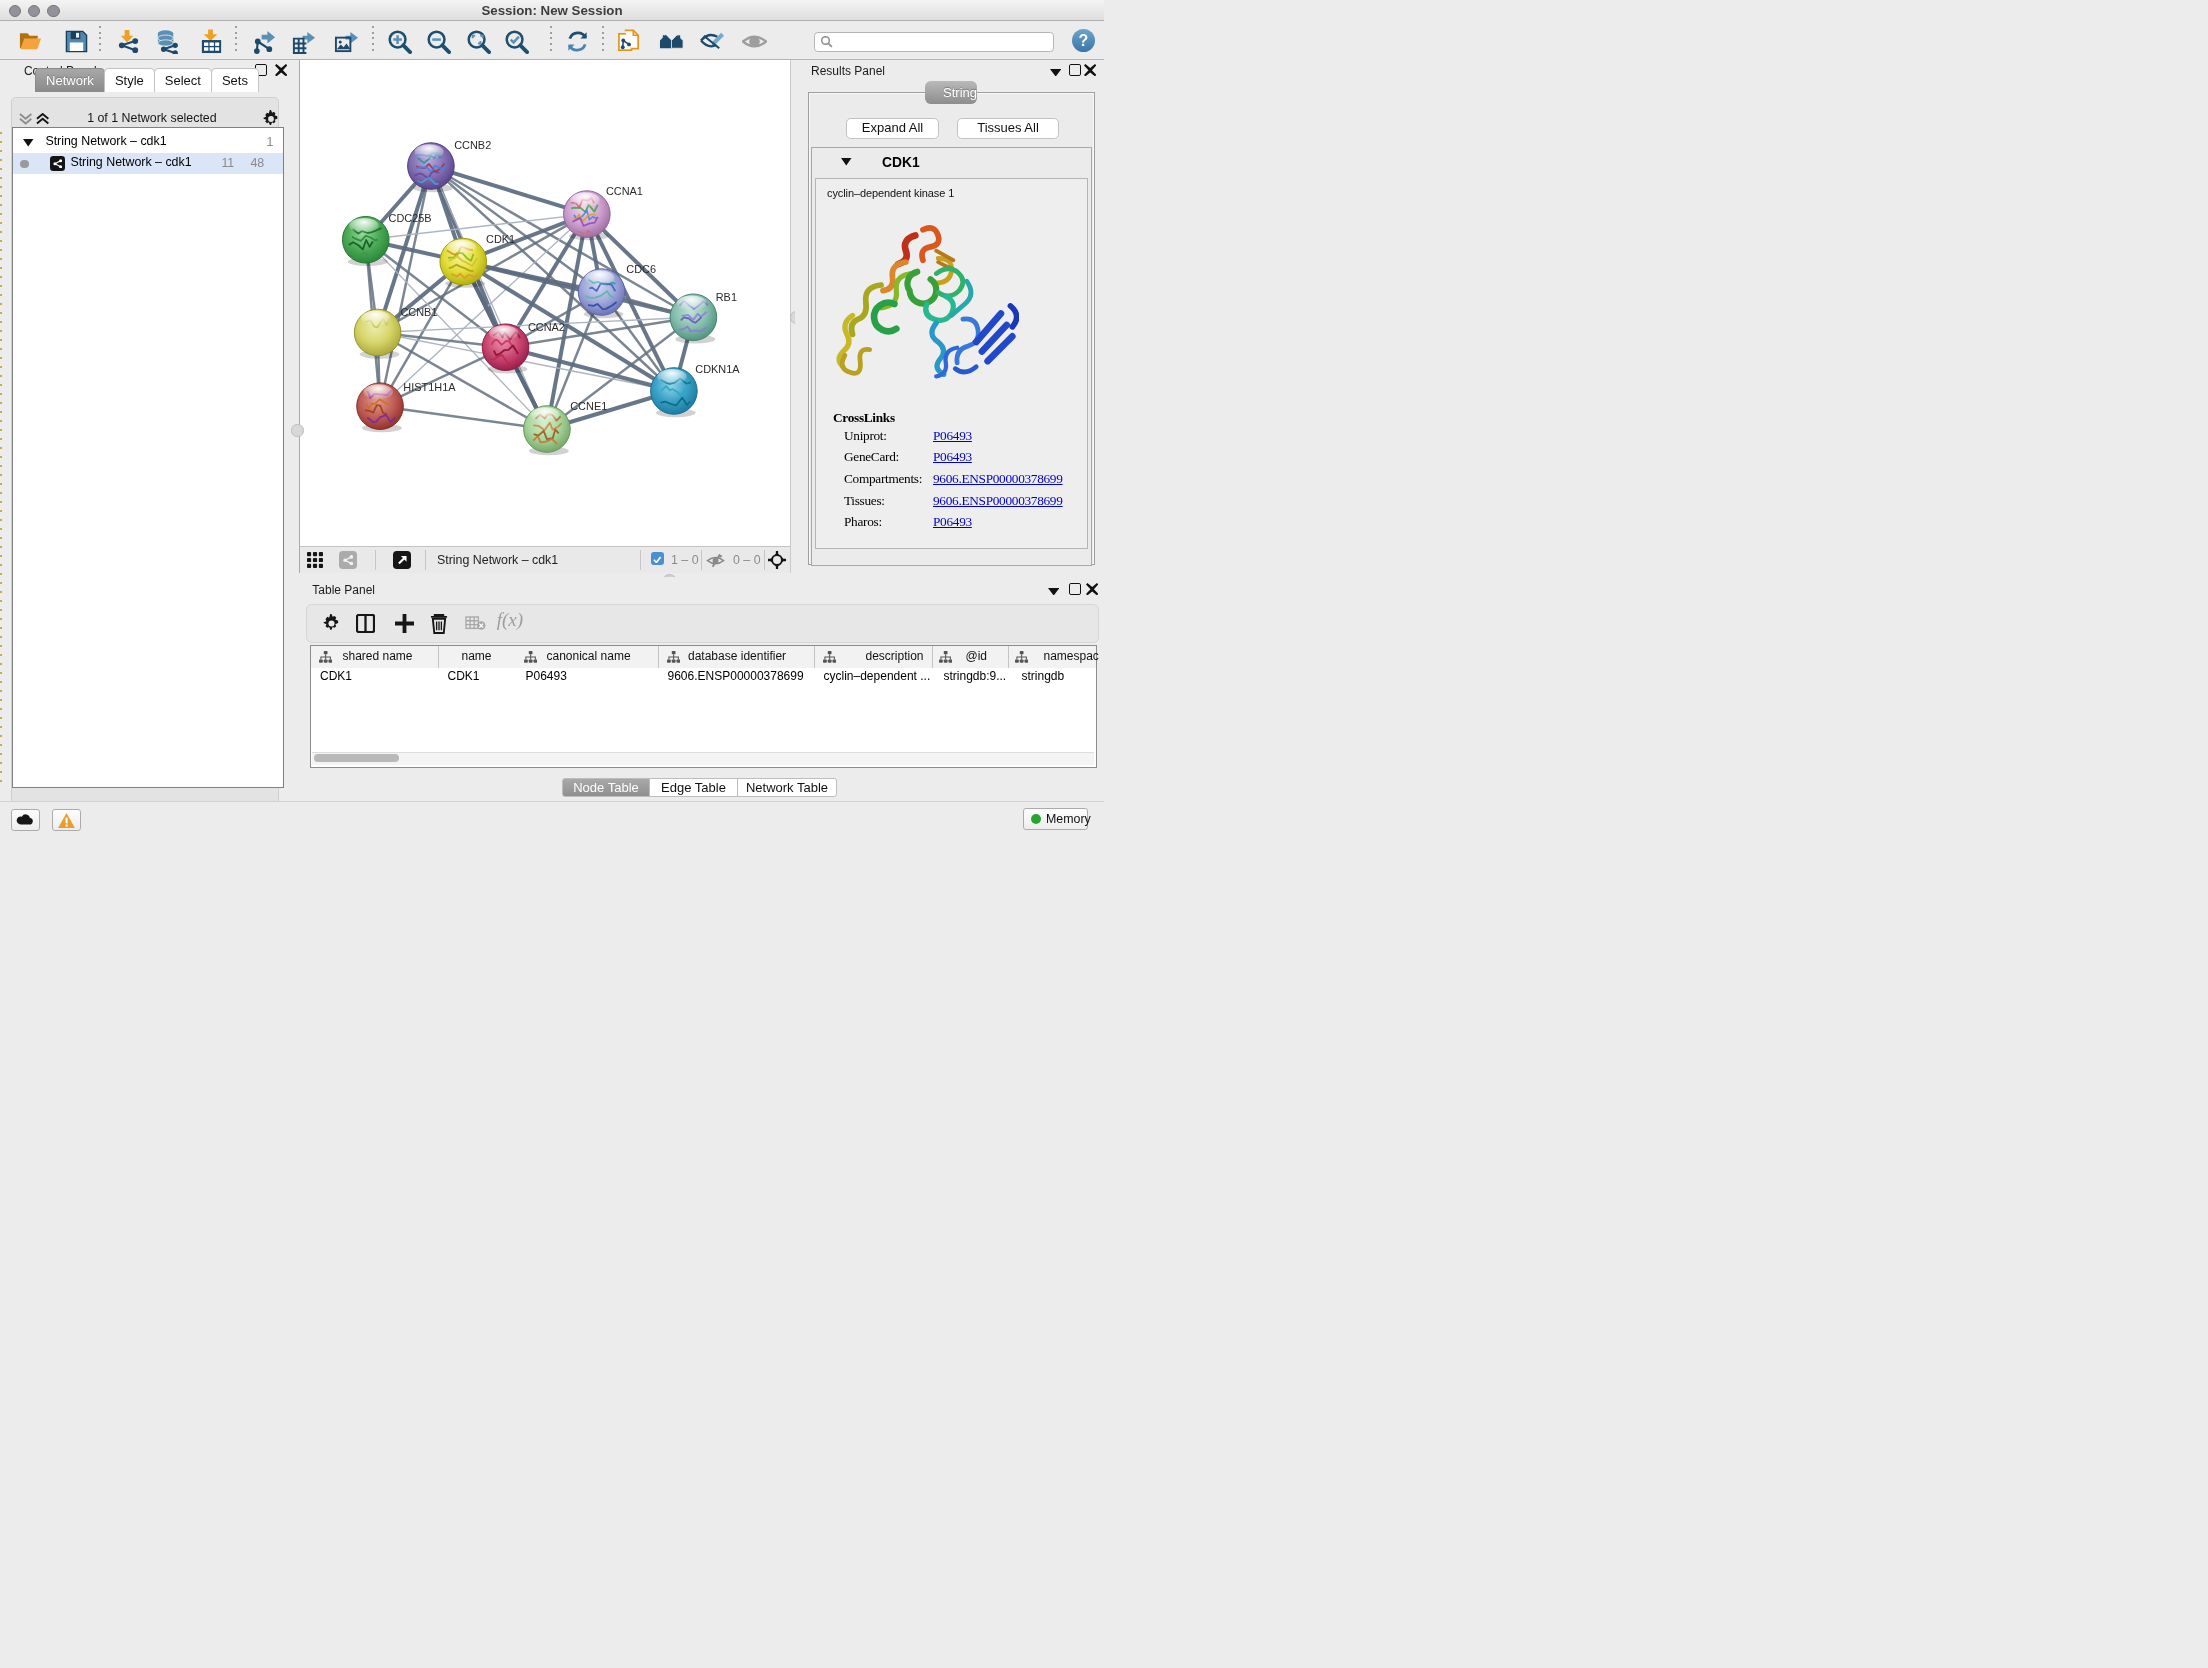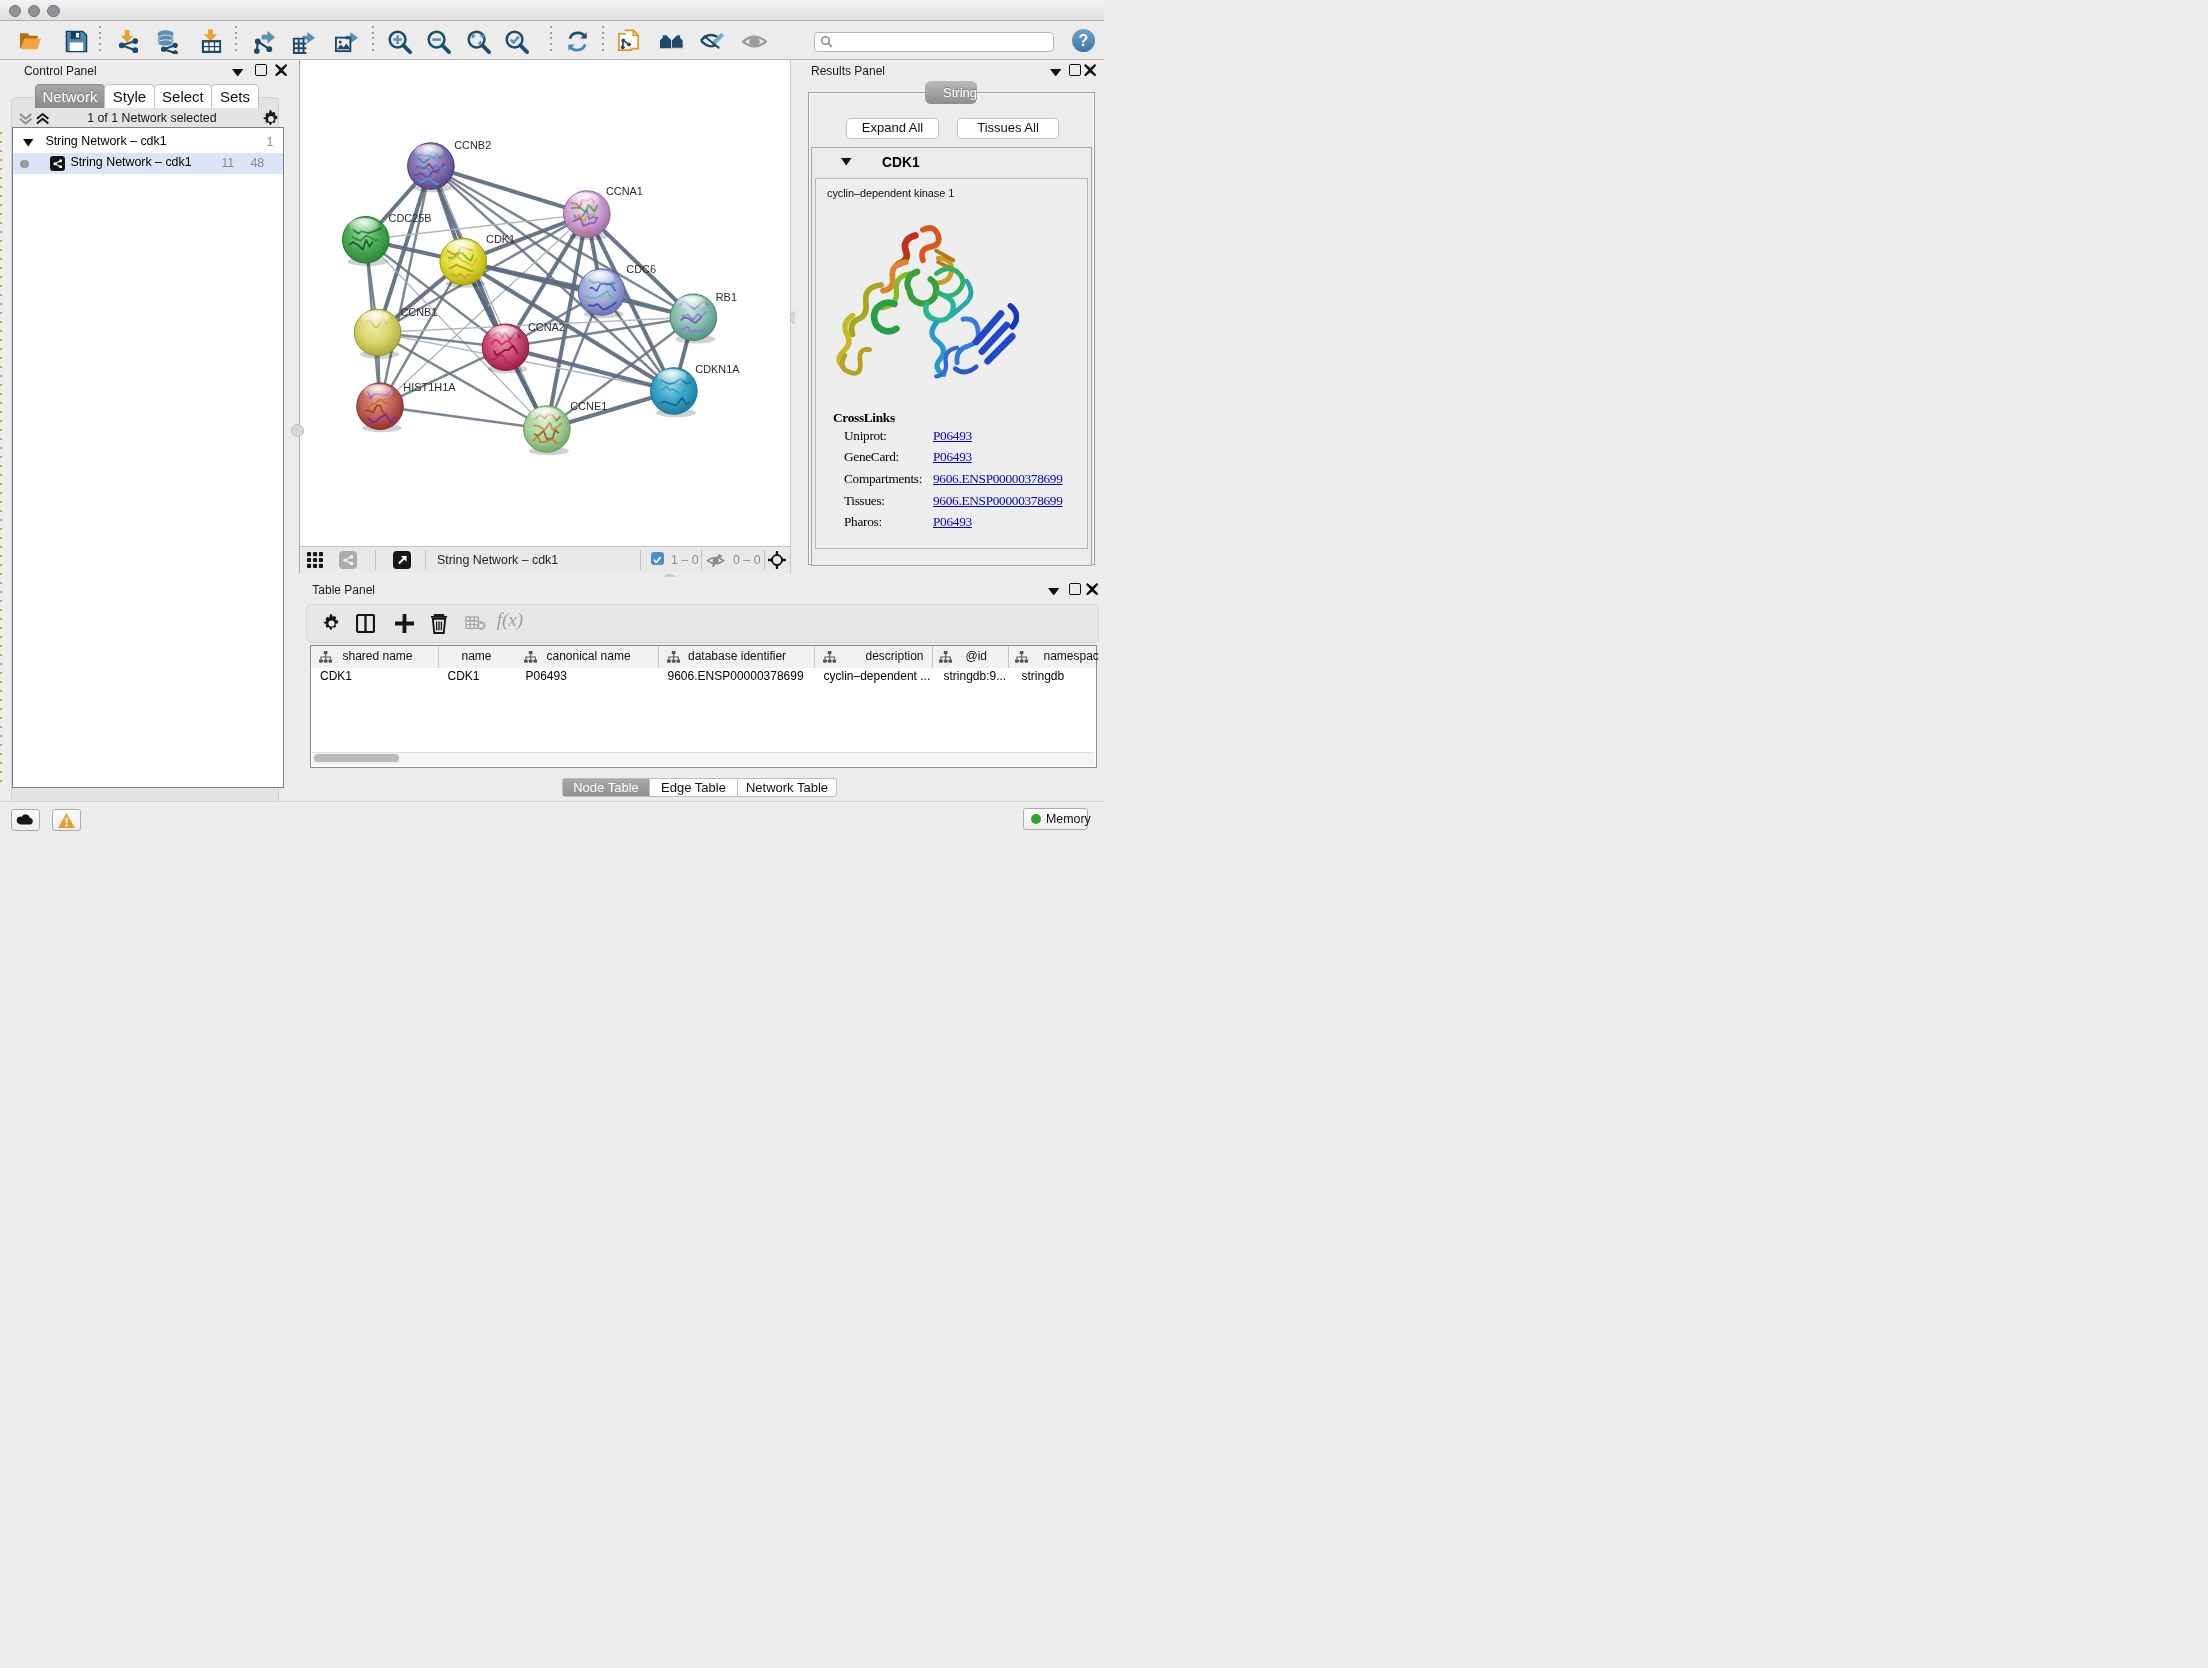--- a/index.html
+++ b/index.html
@@ -14,22 +14,22 @@
   #wtitle{width:100%;top:3.3px;text-align:center;font-size:13.3px;font-weight:bold;color:#3e3e3e;}
   
   #toolbar{left:0;top:21px;width:1104px;height:38px;background:#ececec;border-bottom:1px solid #b3b3b3;}
   .tsep{top:4.8px;height:28.5px;width:1.9px;background-image:repeating-linear-gradient(#9e9e9e 0,#9e9e9e 1.9px,transparent 1.9px,transparent 5.7px);}
   .ticon{top:7.6px;width:25px;height:25px;}
   #searchbox{left:814px;top:10.5px;width:238px;height:18px;background:#fff;border:1px solid #b5b5b5;border-radius:3.8px;}
   
   .ptitle{font-size:12px;color:#1c1c1c;text-align:right;}
   
   #cpanel{left:1.9px;top:60px;width:296px;height:740px;background:#ececec;}
-  .tab{position:absolute;top:24px;height:23px;border:1px solid #c3c3c3;border-bottom:none;
-       border-radius:4.8px 4.8px 0 0;background:#fff;color:#111;font-size:15px;
+  .tab{position:absolute;top:8px;height:23px;border:1px solid #c3c3c3;border-bottom:none;
+       border-radius:4.8px 4.8px 0 0;background:#fff;color:#111;font-size:13px;
        text-align:center;line-height:23px;}
   .tabsel{background:linear-gradient(#a8a8a8,#8a8a8a);color:#fff;border-color:#8a8a8a;text-shadow:0 -1px 1px rgba(0,0,0,0.25);}
   #cpbox{left:9.5px;top:37px;width:266px;height:747px;background:#e3e3e3;border:1px solid #cfcfcf;border-radius:4.8px;}
   #treebox{left:10.5px;top:67px;width:270px;height:659px;background:#fff;border:1px solid #808080;}
   .trow{left:0;width:100%;height:20px;font-size:12.4px;color:#000;}
   .cnt{position:absolute;color:#8a8a8a;font-size:12.4px;top:1.9px;}
   
   #netcanvas{left:299px;top:60px;width:490px;height:486px;background:#fff;border-left:1px solid #a9a9a9;border-right:1px solid #c9c9c9;}
   #netbar{left:299px;top:546px;width:490px;height:26px;background:#e9e9e9;border-left:1px solid #a9a9a9;border-right:1px solid #c9c9c9;border-top:1px solid #c2c2c2;}
   
@@ -51,20 +51,21 @@
   
   #statusbar{left:0;top:801px;width:1104px;height:33px;background:#ececec;border-top:1px solid #d2d2d2;}
   .sbtn{position:absolute;background:linear-gradient(#fdfdfd,#ededed);border:1px solid #ababab;border-radius:2.9px;}
 </style>
 </head>
 <body>
 <div id="titlebar" class="abs">
   <div class="tl abs" style="left:8.6px;"></div>
   <div class="tl abs" style="left:27.6px;"></div>
   <div class="tl abs" style="left:47px;"></div>
+  <div id="wtitle" class="abs">Session: New Session</div>
 </div>
 <div id="toolbar" class="abs">
   <svg class="ticon abs" style="left:18px" viewBox="0 0 26 26">
       <path d="M2 20 L2 4.5 L10 4.5 L12 7 L20.5 7 L20.5 10 Z" fill="#b0720e"></path>
       <path d="M2.5 21 L6.5 10 L24 10 L20 21 Z" fill="#f3a43f"></path>
     </svg>
   <svg class="ticon abs" style="left:64px" viewBox="0 0 26 26">
       <path d="M2.5 2.5 H19.5 L23.5 6.5 V23.5 H2.5 Z" fill="#5587ad"></path>
       <path d="M7 2.5 h10 v8 h-10 Z" fill="#16405e"></path>
       <rect x="12.5" y="4" width="3.2" height="5" fill="#e8eef4"></rect>

